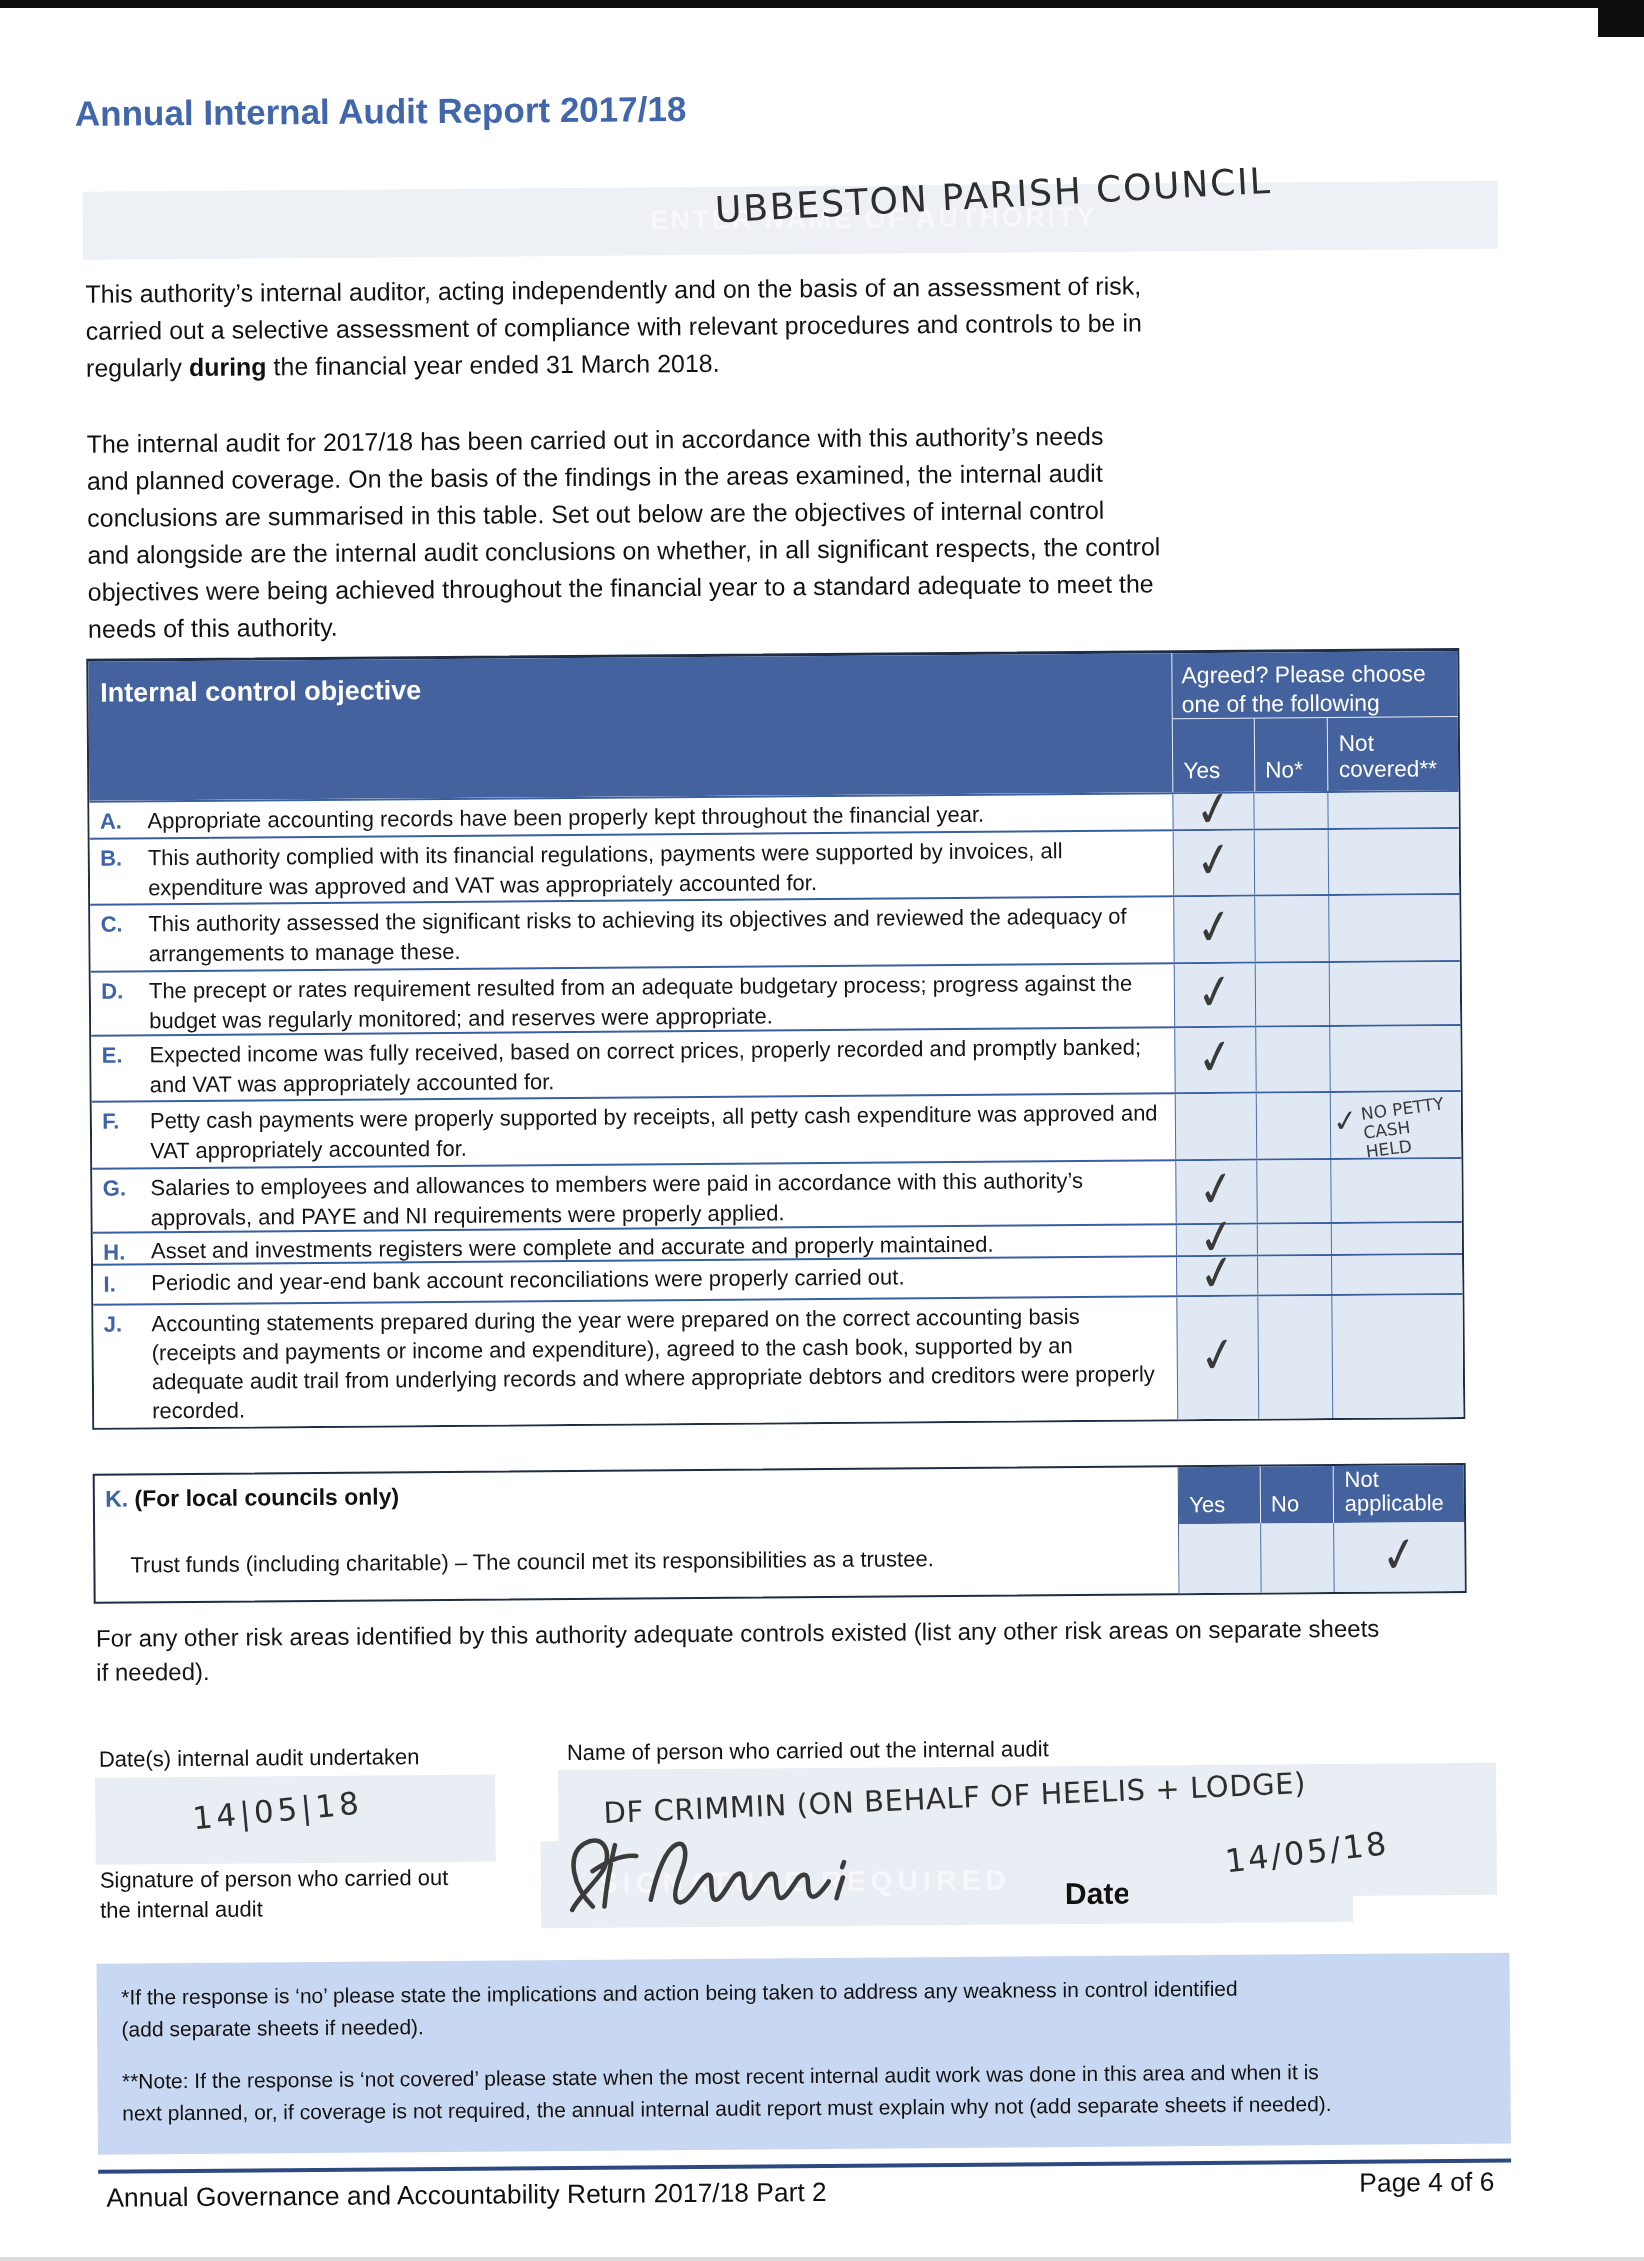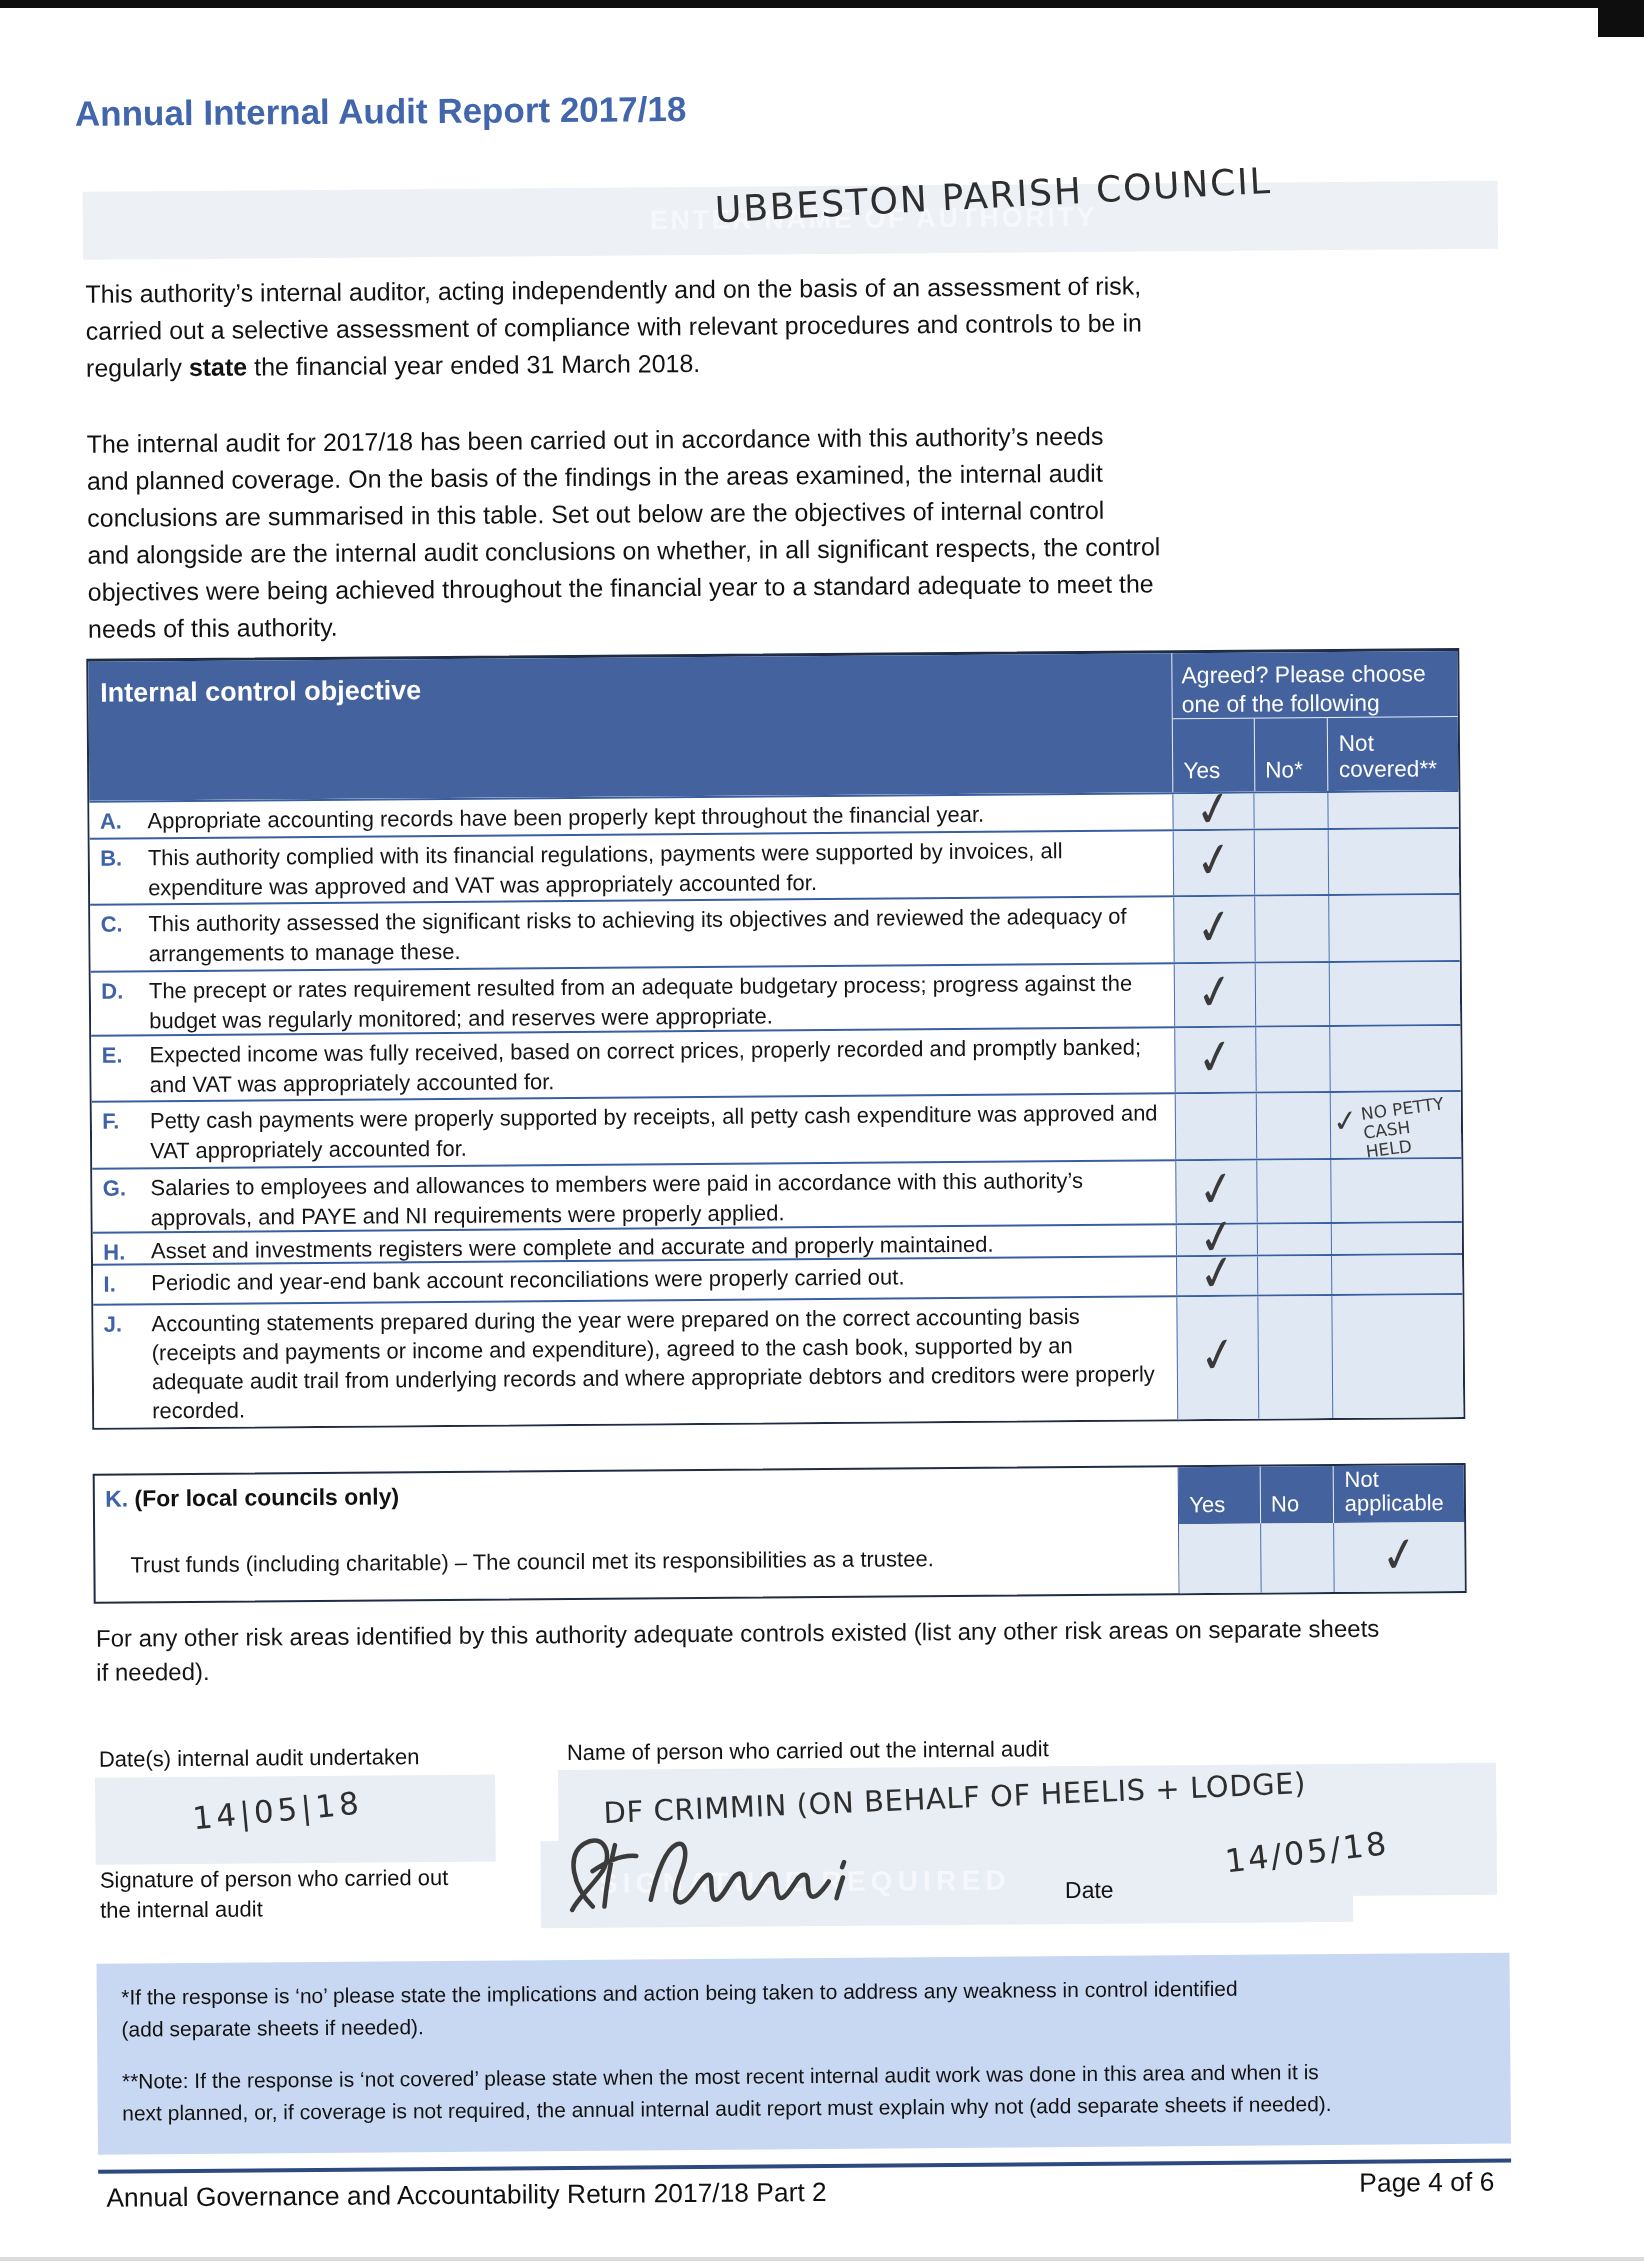--- a/index.html
+++ b/index.html
@@ -78,21 +78,21 @@
   .k-body .k-no, .k-body .k-na { border-left:1.9px solid #4a6fae; }
 
   .other-risk { position:absolute; left:92px; top:1616px; font-size:24px; line-height:34px; }
   .other-risk span { display:block; }
 
   
   .field-label { position:absolute; font-size:22px; color:#121212; }
   .lbl-date { left:94px; top:1741px; }
   .lbl-name { left:562px; top:1738px; }
   .lbl-sig  { left:94px; top:1860px; width:361px; line-height:30px; }
-  .lbl-date2{ left:1059px; top:1879px; font-size:23px; }
+  .lbl-date2{ left:1059px; top:1879px; font-size:30px;font-weight:bold; }
 
   .band { position:absolute; background:#e9edf4; }
   .band-date  { left:90px; top:1772px; width:400px;  height:87px; }
   .band-name  { left:553px; top:1768px; width:938px; height:90px; }
   .band-sig   { left:535px; top:1839px; width:812px; height:87px; }
   .band-date2 { left:1122px; top:1836px; width:369px; height:64px; }
 
   .hand-date1 { position:absolute; left:97px; top:15.5px; font-size:31px; letter-spacing:3.9px; transform:rotate(-5deg); }
   .hand-name  { position:absolute; left:45px;  top:14px; font-size:29px; letter-spacing:0.6px; transform:rotate(-2deg); white-space:nowrap; }
   .hand-date2 { position:absolute; left:97px; top:1.3px;  font-size:32px; letter-spacing:2.6px; transform:rotate(-6deg); }
@@ -123,21 +123,21 @@
   <div class="title">Annual Internal Audit Report 2017/18</div>
 
   <div class="name-band">
     <span class="ghost-name">ENTER NAME OF AUTHORITY</span>
     <span class="hand hand-authority">UBBESTON PARISH COUNCIL</span>
   </div>
 
   <div class="para p1">
     <span class="line">This authority’s internal auditor, acting independently and on the basis of an assessment of risk,</span>
     <span class="line">carried out a selective assessment of compliance with relevant procedures and controls to be in</span>
-    <span class="line"><span>regularly </span><b>state</b><span> the financial year ended 31 March 2018.</span></span>
+    <span class="line"><span>regularly </span><b>during</b><span> the financial year ended 31 March 2018.</span></span>
   </div>
 
   <div class="para p2">
     <span class="line">The internal audit for 2017/18 has been carried out in accordance with this authority’s needs</span>
     <span class="line">and planned coverage. On the basis of the findings in the areas examined, the internal audit</span>
     <span class="line">conclusions are summarised in this table. Set out below are the objectives of internal control</span>
     <span class="line">and alongside are the internal audit conclusions on whether, in all significant respects, the control</span>
     <span class="line">objectives were being achieved throughout the financial year to a standard adequate to meet the</span>
     <span class="line">needs of this authority.</span>
   </div>

